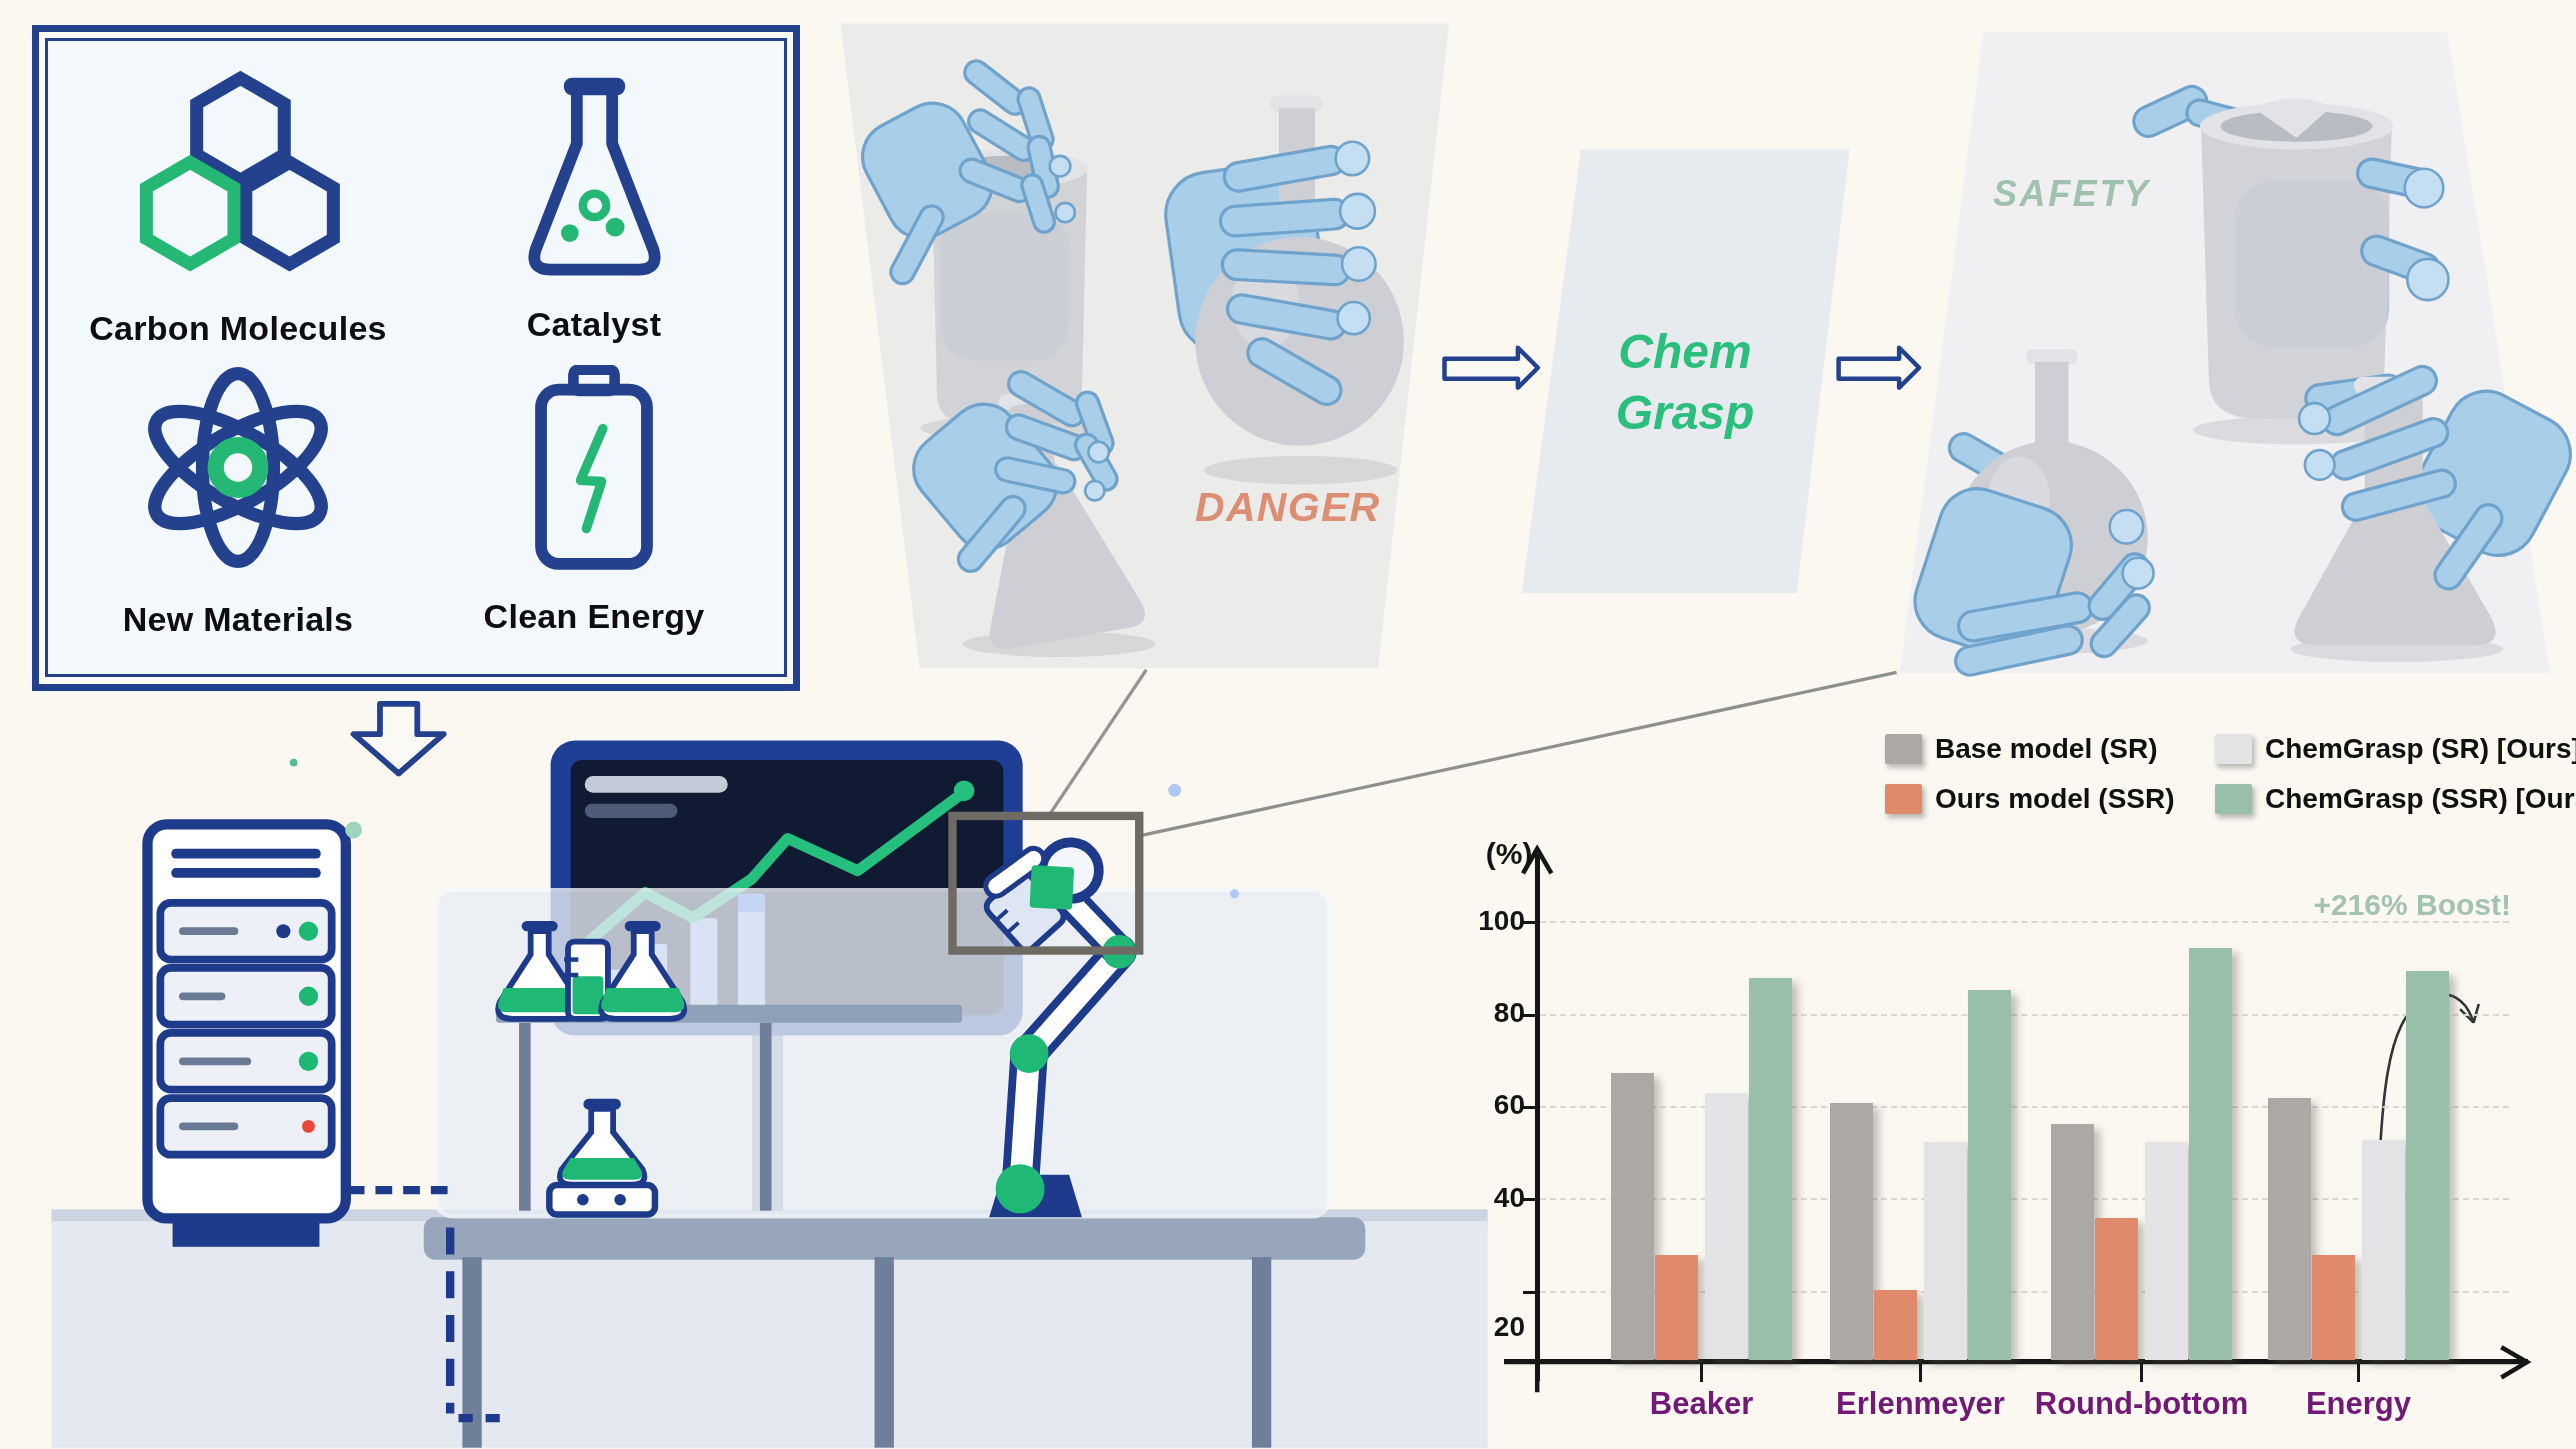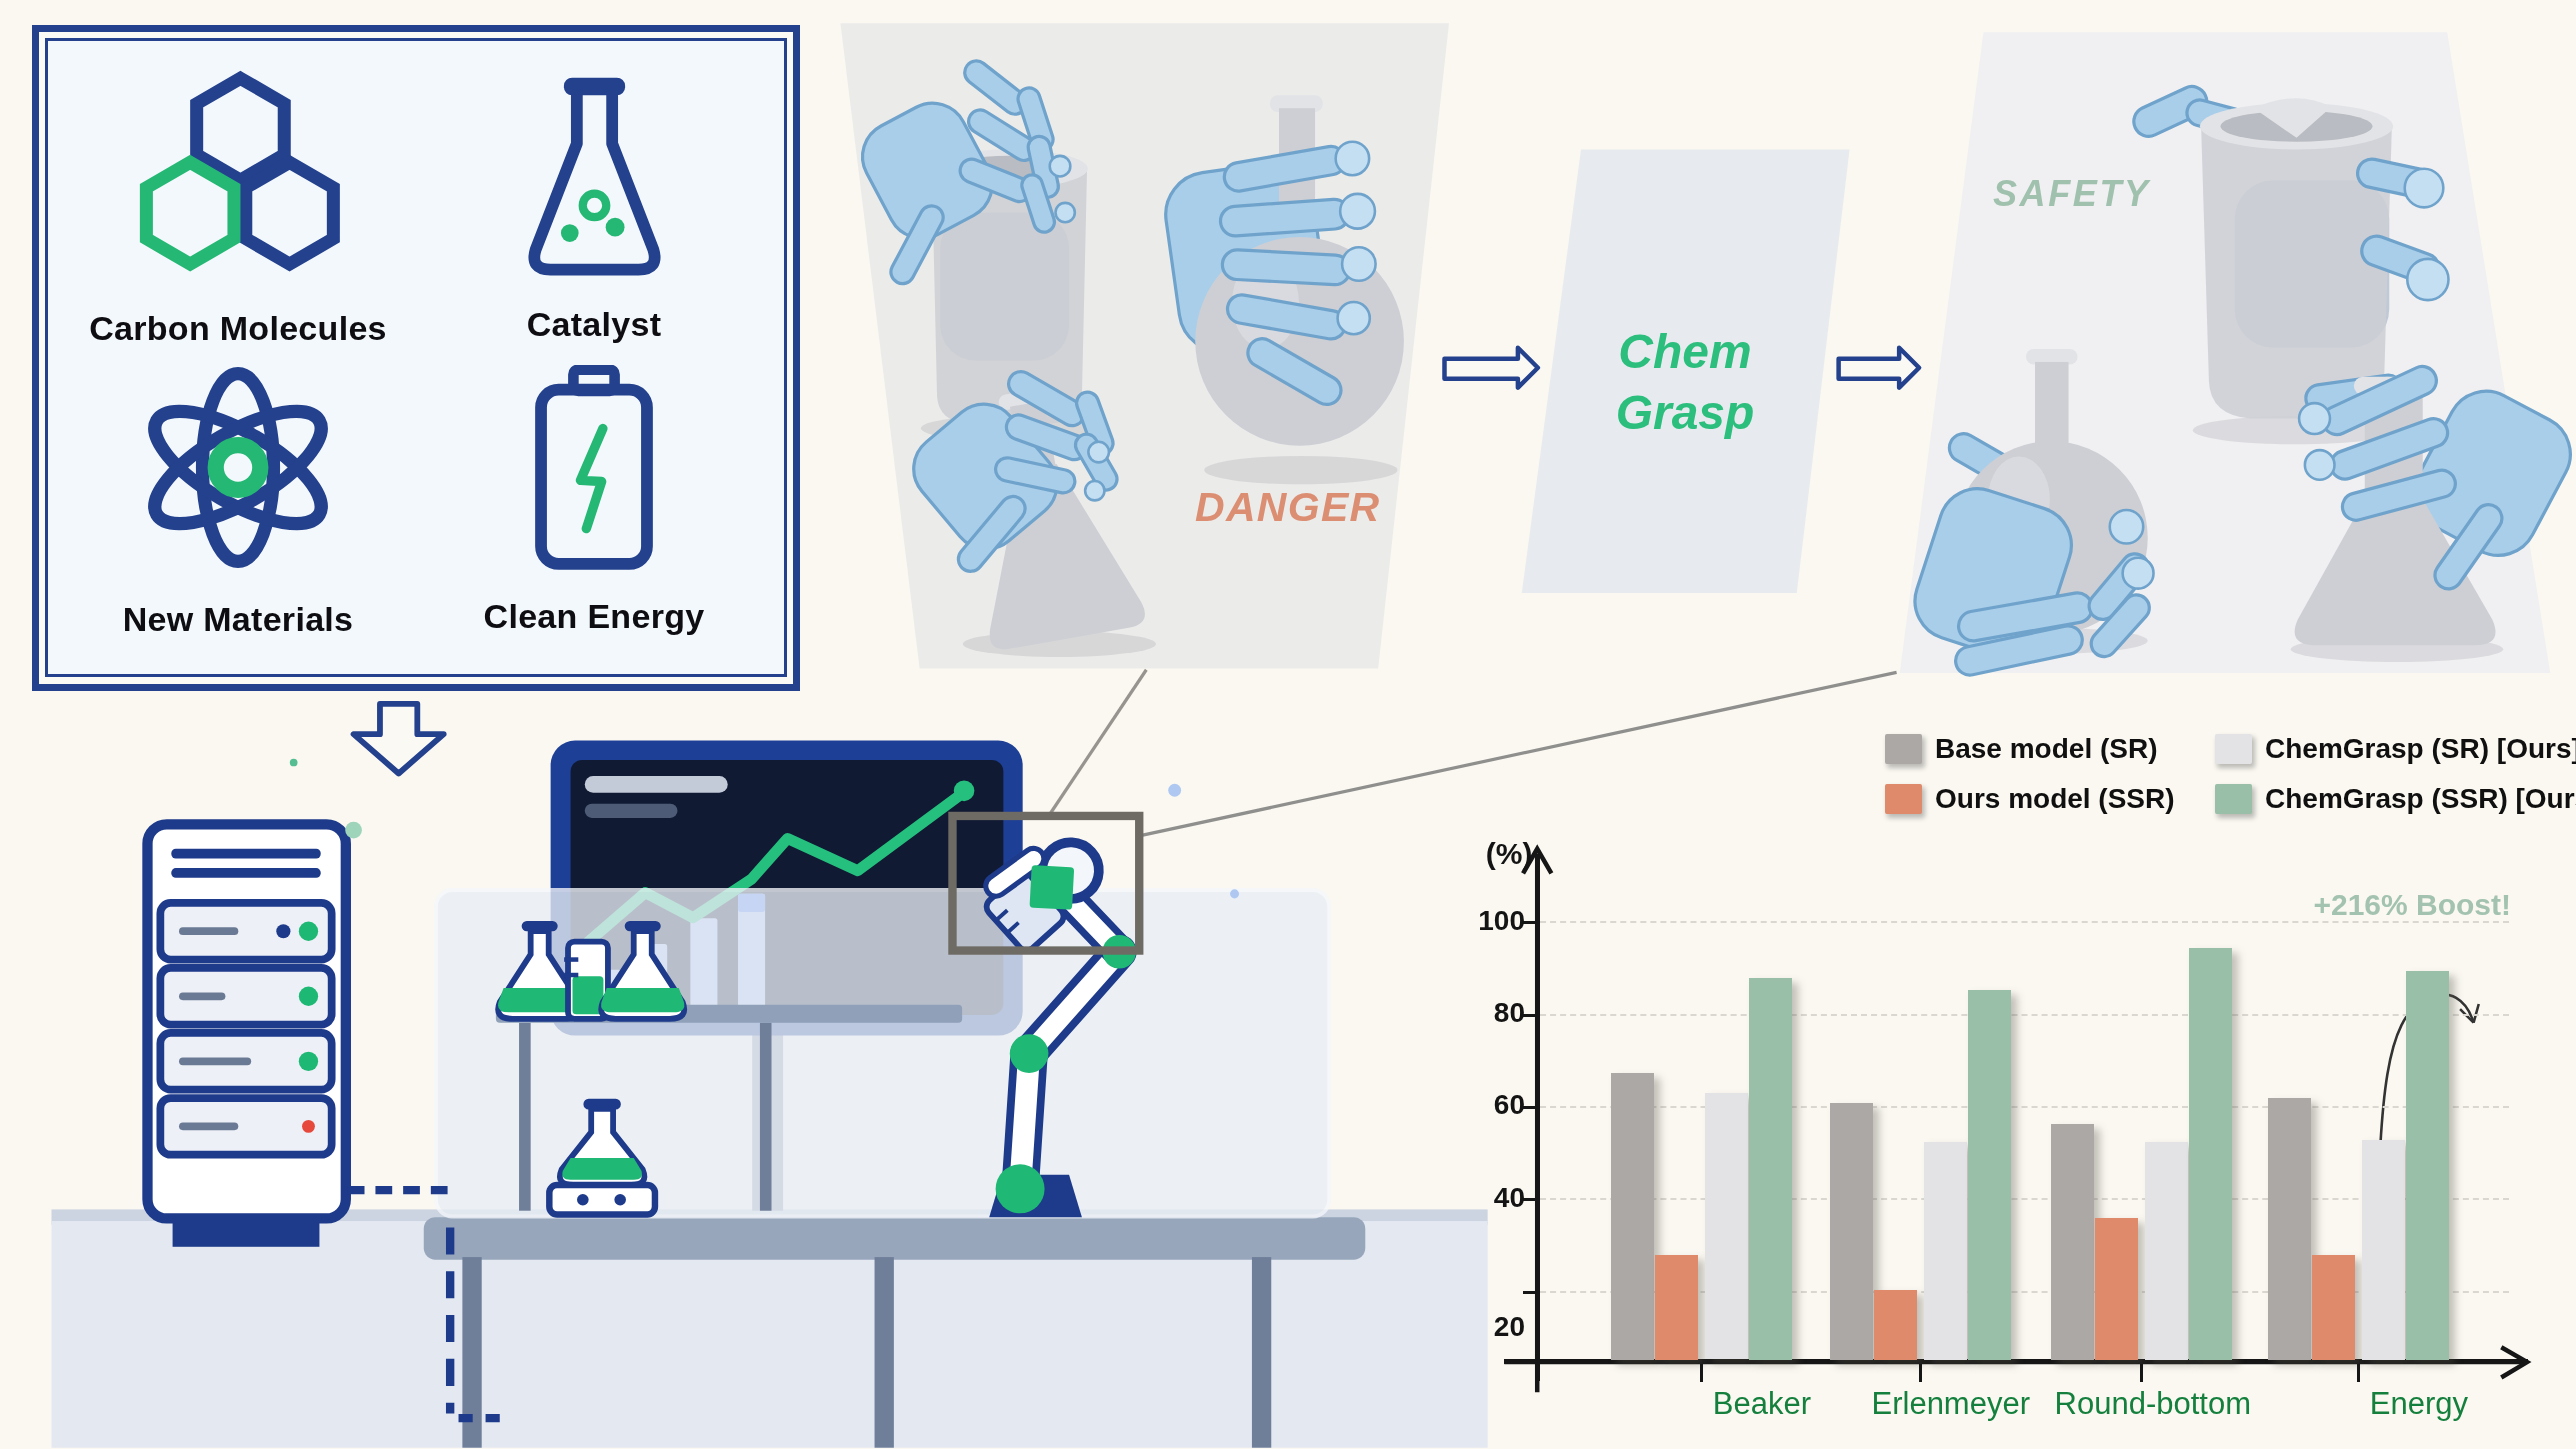--- a/index.html
+++ b/index.html
@@ -27,21 +27,21 @@
 
   
   .chart{position:absolute;left:1468px;top:824px;width:1108px;height:625px;}
   .gridline{position:absolute;height:0;border-top:2.6px dashed #D9D7D0;}
   .ytickmark{position:absolute;width:15.5px;height:3.2px;background:#161616;}
   .yticklabel{position:absolute;width:57px;text-align:right;font-size:28px;font-weight:600;color:#141414;}
   .yaxis{position:absolute;left:67px;top:31px;width:4.5px;height:526px;background:#161616;}
   .xaxis{position:absolute;left:36px;top:535px;width:1024px;height:4.5px;background:#161616;}
   .bar{position:absolute;box-shadow:5.8px 4.5px 7.7px rgba(90,85,78,.35);}
   .cattick{position:absolute;top:540px;width:3.2px;height:18px;background:#161616;}
-  .catlabel{position:absolute;top:562px;width:219px;text-align:right;font-size:31px;font-weight:400;color:#15803d;}
+  .catlabel{position:absolute;top:562px;width:219px;text-align:center;font-size:31px;font-weight:700;color:#701a75;}
   .pct-label{position:absolute;left:2.6px;top:13px;width:77px;text-align:center;
       font-size:30px;font-weight:700;color:#141414;}
   .legend-item{position:absolute;display:flex;align-items:center;gap:13px;height:31px;}
   .legend-swatch{width:37px;height:30px;border-radius:1.9px;box-shadow:2.6px 3.2px 5.2px rgba(0,0,0,.25);}
   .legend-text{font-size:28px;font-weight:600;color:#101010;white-space:nowrap;}
   .boost-label{position:absolute;left:837px;top:64px;width:206px;text-align:right;
       font-size:30px;font-weight:700;color:var(--boost_text,#A3C3B0);}
 
   
   .vs{fill:#CDCFD4;}

